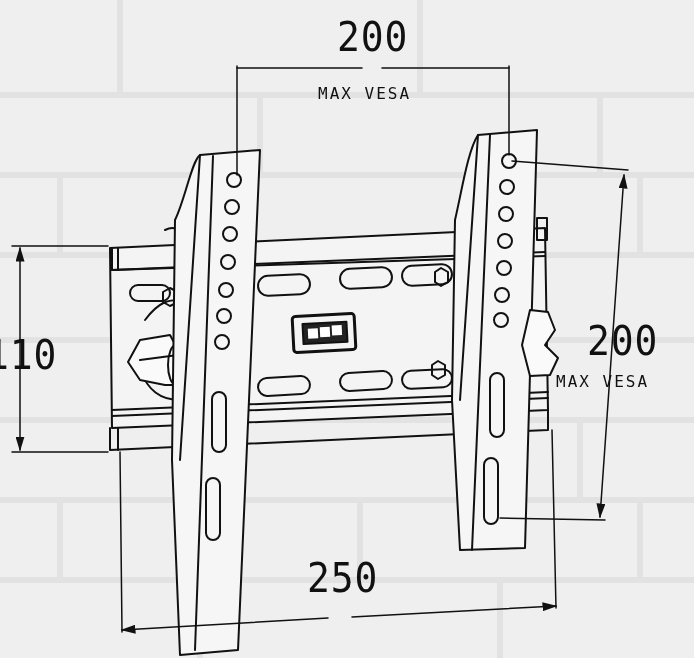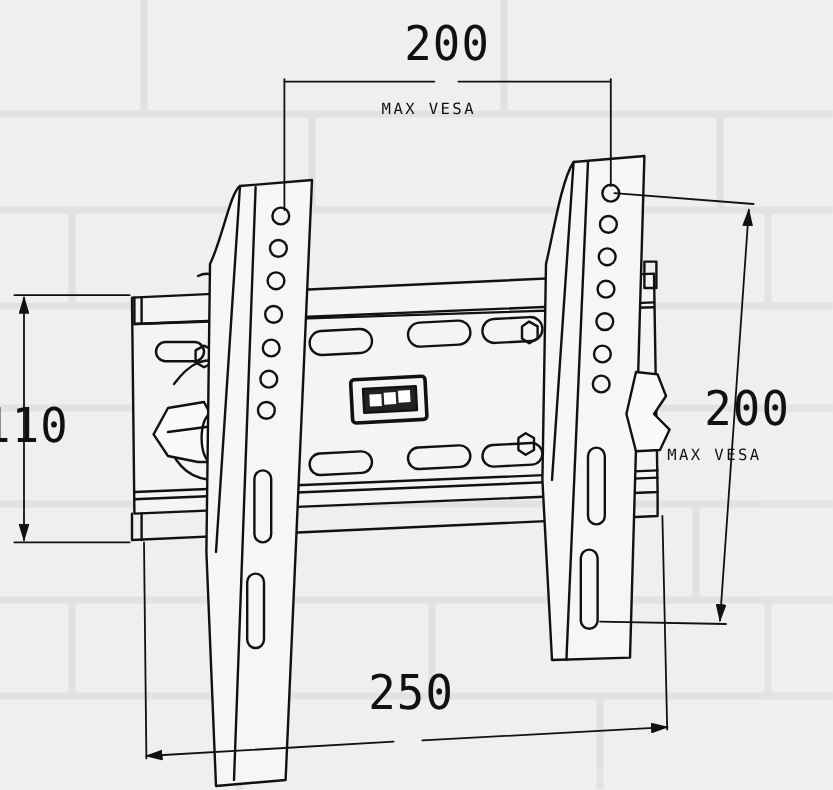--- a/index.html
+++ b/index.html
@@ -10,21 +10,21 @@
     }
     .stage { position: relative; width: 694px; height: 544px; }
     .wall { position: absolute; inset: 0; }
     svg.drawing { position: absolute; left: 0; top: 0; }
     .dim-label {
       position: absolute; color: #111; white-space: nowrap;
       font-family: "DejaVu Sans Mono", monospace; font-weight: 300;
       letter-spacing: 1px;
     }
     .dim-value { font-size: 40px; transform: scaleX(0.95); }
-    .dim-note { font-size: 13px; letter-spacing: 2px; }
+    .dim-note { font-size: 16px; letter-spacing: 2px; }
   </style>
 </head>
 <body>
 
 <div class="stage">
 
   <svg class="wall" width="694" height="658">
     <g stroke="#e0e0e0" stroke-width="6" fill="none" opacity="0.8">
       <line x1="0" y1="95" x2="694" y2="95"></line>
       <line x1="0" y1="175" x2="694" y2="175"></line>

